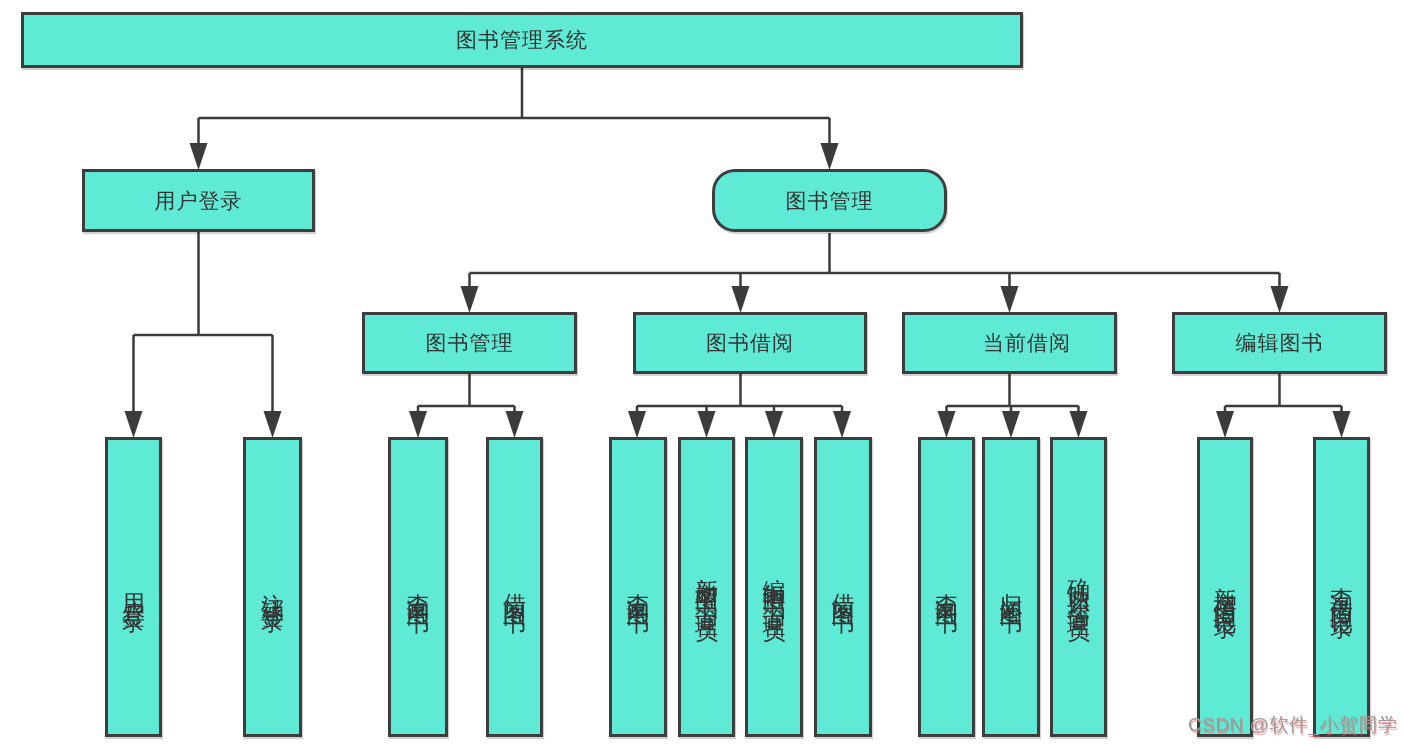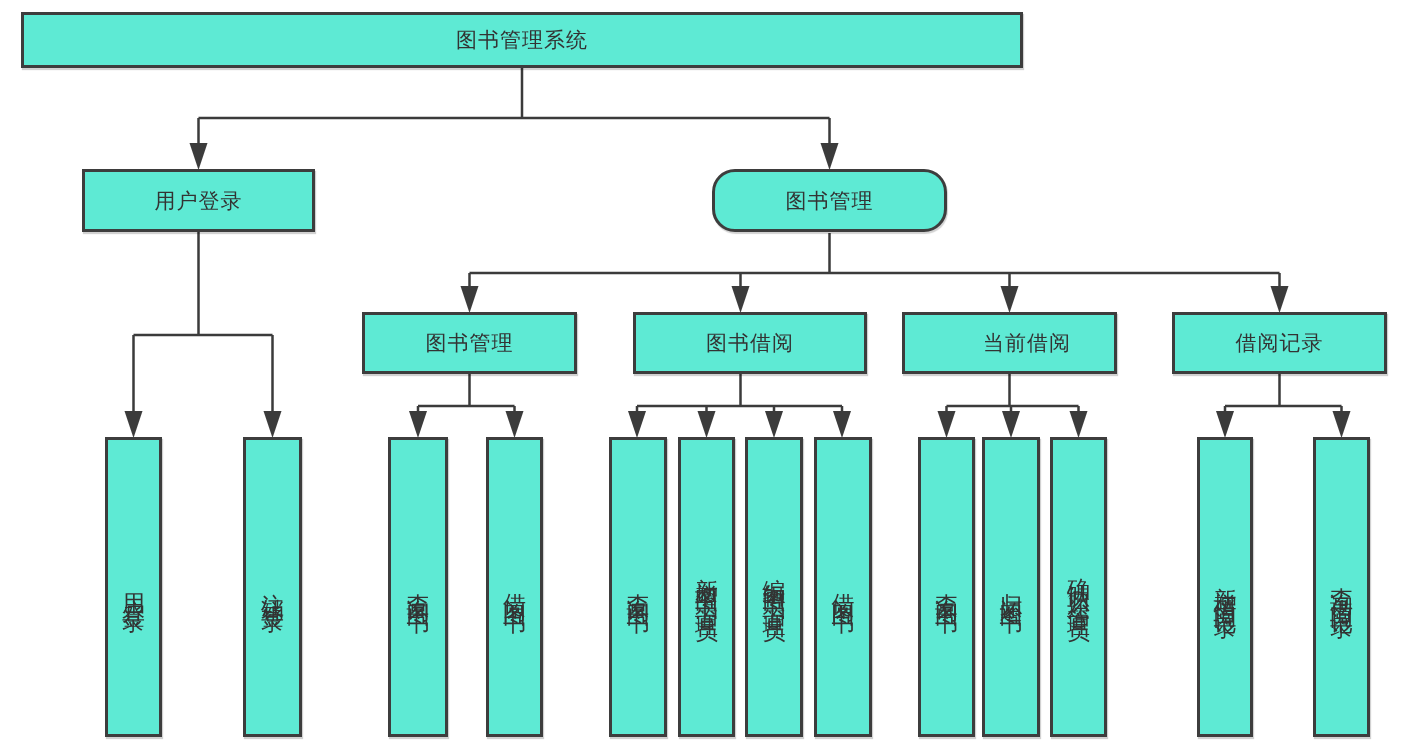--- a/index.html
+++ b/index.html
@@ -76,21 +76,21 @@
   <div class="node h-node" style="left:362px;top:312px;width:215px;height:62px;">
     <span class="label">图书管理</span>
   </div>
   <div class="node h-node" style="left:633px;top:312px;width:234px;height:62px;">
     <span class="label">图书借阅</span>
   </div>
   <div class="node h-node" style="left:902px;top:312px;width:215px;height:62px;padding-left:35px;">
     <span class="label">当前借阅</span>
   </div>
   <div class="node h-node" style="left:1172px;top:312px;width:215px;height:62px;">
-    <span class="label">借阅记录</span>
+    <span class="label">编辑图书</span>
   </div>
 
   <div class="node v-node" style="left:105px;top:437px;width:57px;height:300px;">
     <span class="label">用户登录</span>
   </div>
   <div class="node v-node" style="left:243px;top:437px;width:59px;height:300px;">
     <span class="label">注销登录</span>
   </div>
 
   <div class="node v-node" style="left:388px;top:437px;width:60px;height:300px;">
@@ -123,14 +123,15 @@
     <span class="label">确认归还（管理员）</span>
   </div>
 
   <div class="node v-node" style="left:1197px;top:437px;width:56px;height:300px;">
     <span class="label">新增借阅记录</span>
   </div>
   <div class="node v-node" style="left:1313px;top:437px;width:57px;height:300px;">
     <span class="label">查询借阅记录</span>
   </div>
 
+  <div class="watermark">CSDN @软件_小贺同学</div>
 
 </div>
 
 </body></html>

